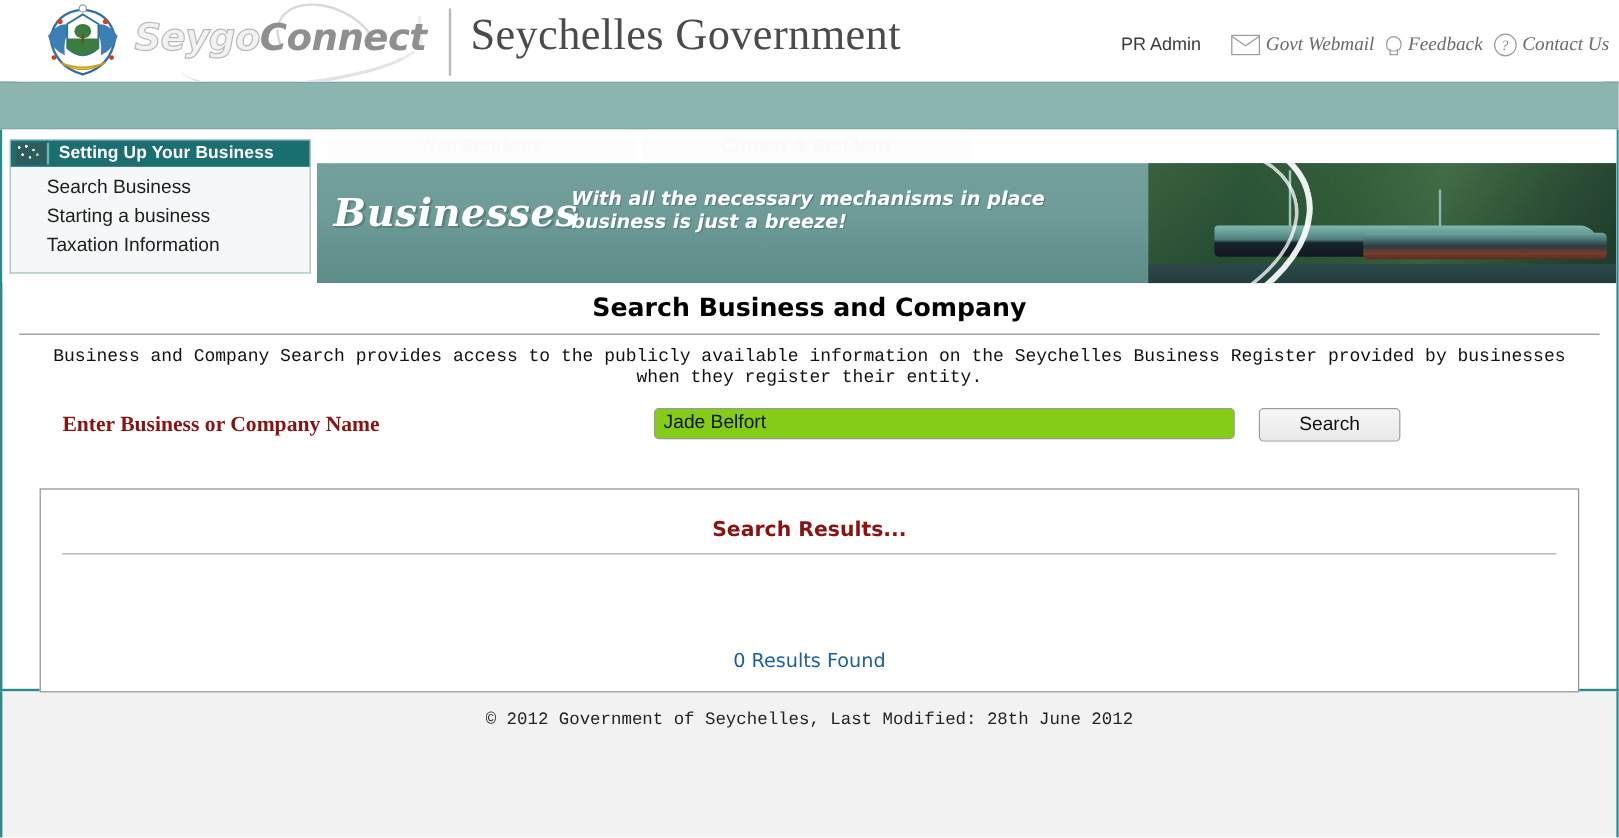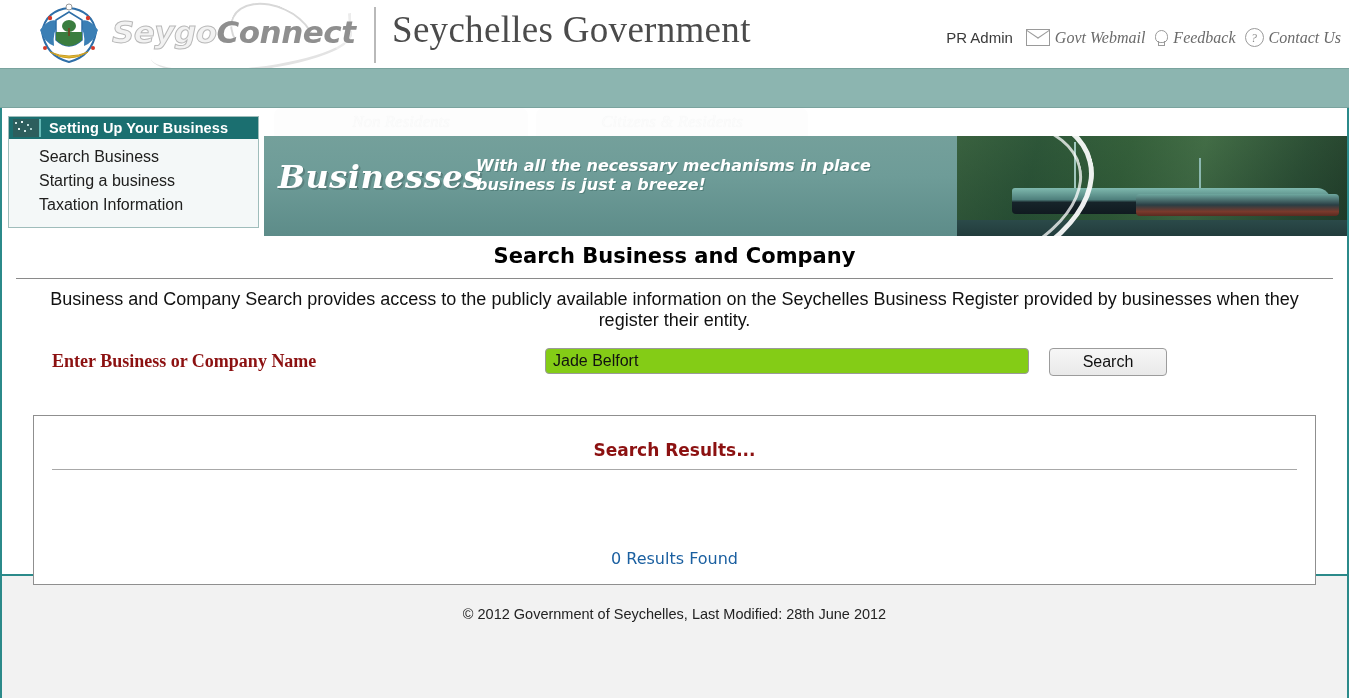--- a/index.html
+++ b/index.html
@@ -93,21 +93,21 @@
     top: 28px;
     display: flex;
     align-items: center;
     gap: 9px;
     white-space: nowrap;
   }
   .hl-user {
     font-size: 15px;
     color: #3a3a3a;
     font-weight: normal;
-    margin-right: 4px;
+    margin-right: 16px;
   }
   .hl-item {
     display: flex;
     align-items: center;
     gap: 5px;
     font-family: "Liberation Serif", serif;
     font-style: italic;
     font-size: 16px;
     color: #6a6a6a;
     cursor: pointer;
@@ -394,23 +394,24 @@
     color: #000000;
     padding: 8px 0 10px 0;
     margin: 0;
   }
   .title-rule {
     border-top: 1px solid #8a8a8a;
     margin: 0 14px;
   }
   .intro {
     text-align: center;
-    font-size: 18px;
+    font-size: 15px;
     color: #111111;
     padding: 10px 20px 0 20px;
+    font-family: Liberation Mono, monospace;
   }
   .search-row {
     display: flex;
     align-items: center;
     padding: 18px 0 0 0;
     position: relative;
     height: 44px;
   }
   .search-label {
     position: absolute;
@@ -488,21 +489,22 @@
     height: 122px;
     background: #f2f2f2;
     border-left: 2px solid #2b8a8a;
     border-right: 2px solid #2b8a8a;
     box-sizing: border-box;
   }
   .footer-text {
     text-align: center;
     font-size: 14.5px;
     color: #232323;
-    padding-top: 30px;
+    padding-top: 16px;
+    font-family: Liberation Mono, monospace;
   }
 </style>
 </head>
 <body>
 
 <div class="top-header">
 
   <svg class="crest" viewBox="0 0 66 66">
     <ellipse cx="33" cy="33" rx="30" ry="30" fill="#ffffff"></ellipse>
     <path d="M6 30 Q10 8 33 6 Q56 8 60 30 Q56 54 33 60 Q10 54 6 30Z" fill="#ffffff" stroke="#2f6fa8" stroke-width="2"></path>

